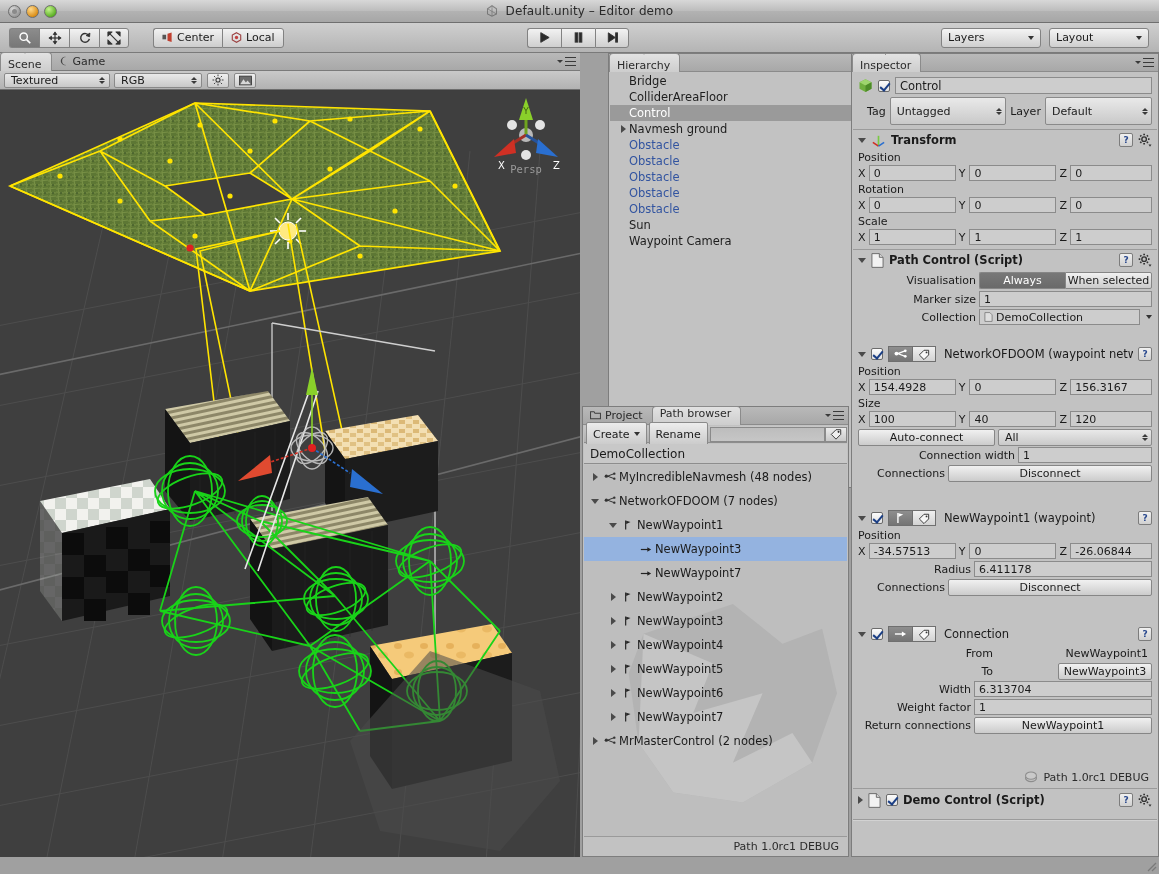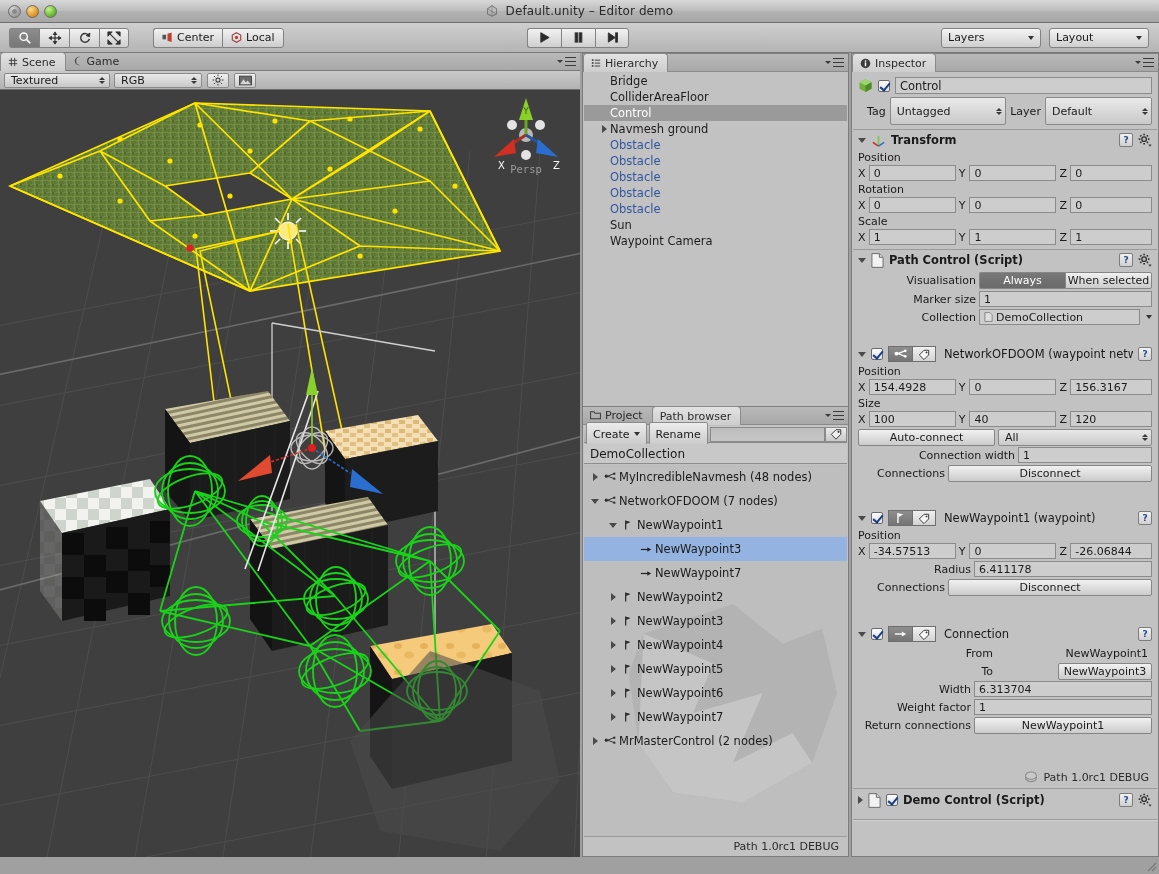--- a/index.html
+++ b/index.html
@@ -83,21 +83,21 @@
     display: flex; align-items: flex-end; position: relative;
     border-bottom: 1px solid #8b8b8b;
   }
   .tab {
     height: 18px; padding: 0 9px 0 7px; display: flex; align-items: center; gap: 4px;
     font-size: 11px; color: #2b2b2b; background: transparent;
   }
   .tab.sel {
     background: linear-gradient(to bottom, #e2e2e2, #cdcdcd);
     border: 1px solid #8b8b8b; border-bottom: none;
-    border-radius: 4px 4px 0 0; margin-bottom: -1px; height: 19px;
+    border-radius: 4px 4px 0 0; margin-bottom: -1px; height: 19px; flex-direction: column;
   }
   .panel-menu { position:absolute; right:4px; bottom:3px; display:flex; align-items:center; gap:2px; }
   .panel-menu .ln { width:11px;height:1px;background:#3a3a3a; margin:1.5px 0; }
   .panel-menu .lns { display:flex; flex-direction:column; }
   .panel-menu .tri { width:0;height:0;border-left:3px solid transparent;border-right:3px solid transparent;border-top:3.5px solid #3a3a3a; }
 
   
   #scene-panel { left: 0; top: 53px; width: 580px; height: 804px; background: #3e3e3e; border: none; }
   #scene-panel .tabrow { border-bottom: 1px solid #7a7a7a; }
   .scenebar {
@@ -115,23 +115,23 @@
   .updown .u { border-bottom:3.5px solid #3a3a3a; }
   .updown .d { border-top:3.5px solid #3a3a3a; }
   .sb-toggle {
     width: 22px; height: 15px; margin-left: 5px; display:flex;align-items:center;justify-content:center;
     background: linear-gradient(to bottom, #efefef, #cdcdcd);
     border: 1px solid #898989; border-radius: 2px;
   }
   .viewport { position: absolute; left: 0; top: 38px; width: 580px; height: 766px; overflow: hidden; background: #3f3f3f; }
 
   
-  #hierarchy-panel { left: 582px; top: 53px; width: 267px; height: 435px; }
+  #hierarchy-panel { left: 608px; top: 53px; width: 267px; height: 435px; }
   .hlist { position: absolute; left: 1px; top: 19px; right: 1px; bottom: 1px; background: #c2c2c2; overflow: hidden; }
-  .hrow { height: 16px; display: flex; align-items: center; padding-left: 15px; font-size: 11.5px; color: #1d1d1d; }
+  .hrow { height: 16px; display: flex; align-items: center; padding-left: 8px; font-size: 11.5px; color: #1d1d1d; }
   .hrow.sel { background: #9a9a9a; color: #ffffff; }
   .hrow.prefab { color: #3254a0; }
   .hrow .tw { width: 11px; display:flex;align-items:center;justify-content:center; }
   .tri-r { width:0;height:0;border-top:4px solid transparent;border-bottom:4px solid transparent;border-left:5px solid #4a4a4a; }
   .tri-d { width:0;height:0;border-left:4px solid transparent;border-right:4px solid transparent;border-top:5px solid #4a4a4a; }
 
   
   #pathbrowser-panel { left: 582px; top: 406px; width: 267px; height: 451px; }
   .pb-toolbar {
     position:absolute; left:1px; top:19px; right:1px; height:17px;

